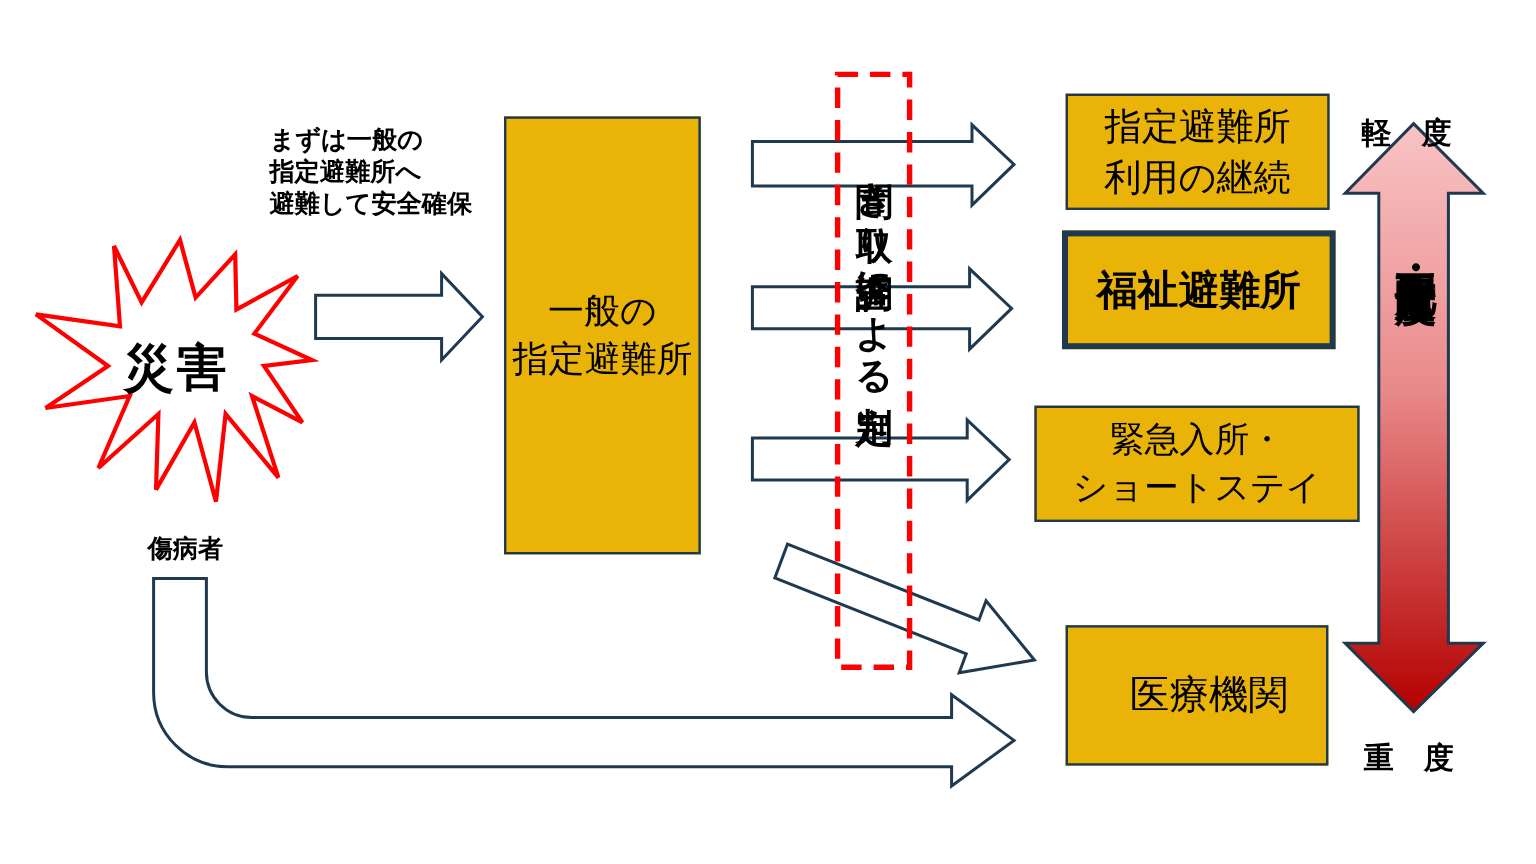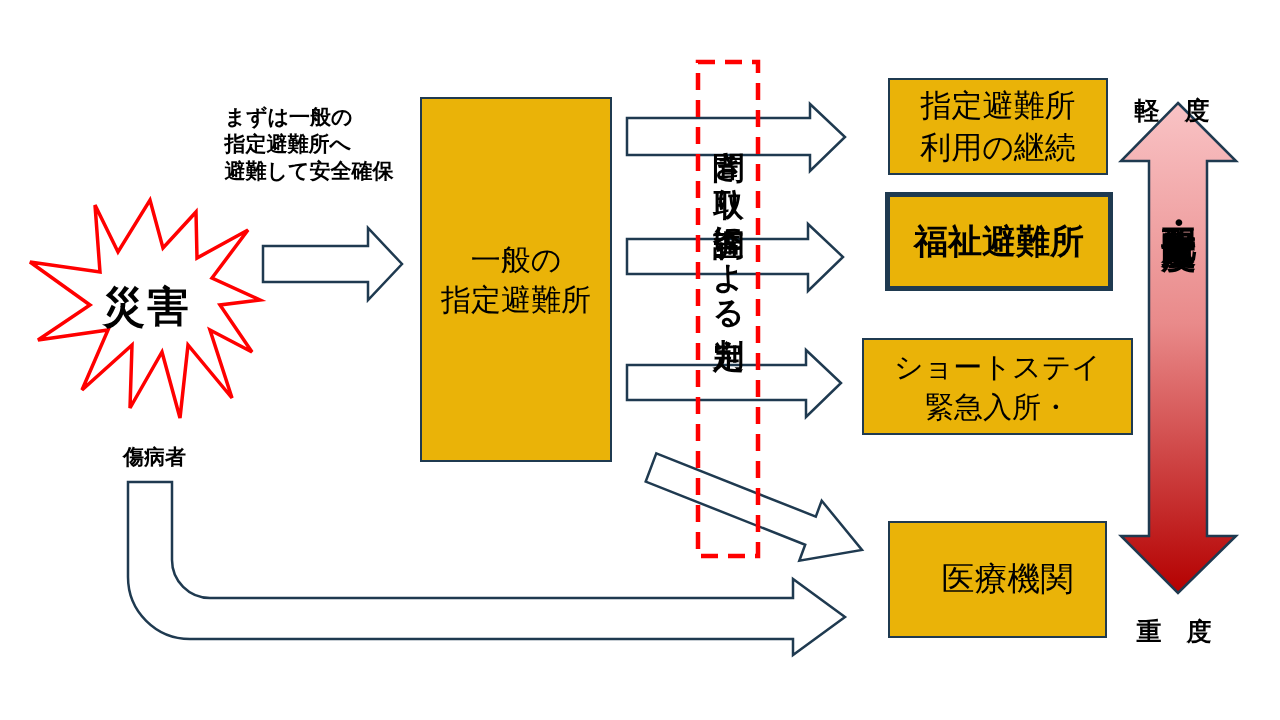--- a/index.html
+++ b/index.html
@@ -40,21 +40,21 @@
     background: #eab308;
     border: 2.5px solid #1f3a50;
     display: flex;
     flex-direction: column;
     align-items: center;
     justify-content: center;
     text-align: center;
     box-sizing: border-box;
     color: #000;
   }
-  .box-general      { left: 420px; top: 97px;  width: 192px; height: 365px; font-size: 30px; line-height: 40px; }
+  .box-general      { left: 420px; top: 97px;  width: 164px; height: 365px; font-size: 30px; line-height: 40px; }
   .box-continue     { left: 888px; top: 78px;  width: 220px; height: 97px;  font-size: 31px; line-height: 42px; }
   .box-welfare      { left: 885px; top: 192px; width: 228px; height: 99px;  font-size: 34px; font-weight: bold; border-width: 5px; }
   .box-emergency    { left: 862px; top: 338px; width: 271px; height: 97px;  font-size: 29px; line-height: 40px; }
   .box-medical      { left: 888px; top: 521px; width: 219px; height: 117px; font-size: 33px; padding-left: 20px; }
   .vert-text {
     position: absolute; z-index: 3;
     writing-mode: vertical-rl;
     text-orientation: upright;
     color: #000;
     white-space: nowrap;
@@ -137,22 +137,22 @@
   <div class="box box-continue">
     <div>指定避難所</div>
     <div>利用の継続</div>
   </div>
 
   <div class="box box-welfare">
     <div>福祉避難所</div>
   </div>
 
   <div class="box box-emergency">
+    <div>緊急入所・</div>
     <div>ショートステイ</div>
-    <div>緊急入所・</div>
   </div>
 
   <div class="box box-medical">
     <div>医療機関</div>
   </div>
 
   <div class="txt injured-label" style="left:123px; top:443px;">傷病者</div>
 
   <div class="txt scale-label center-origin" style="left:1172px; top:66px;margin-top:28px;">軽　度</div>
 

